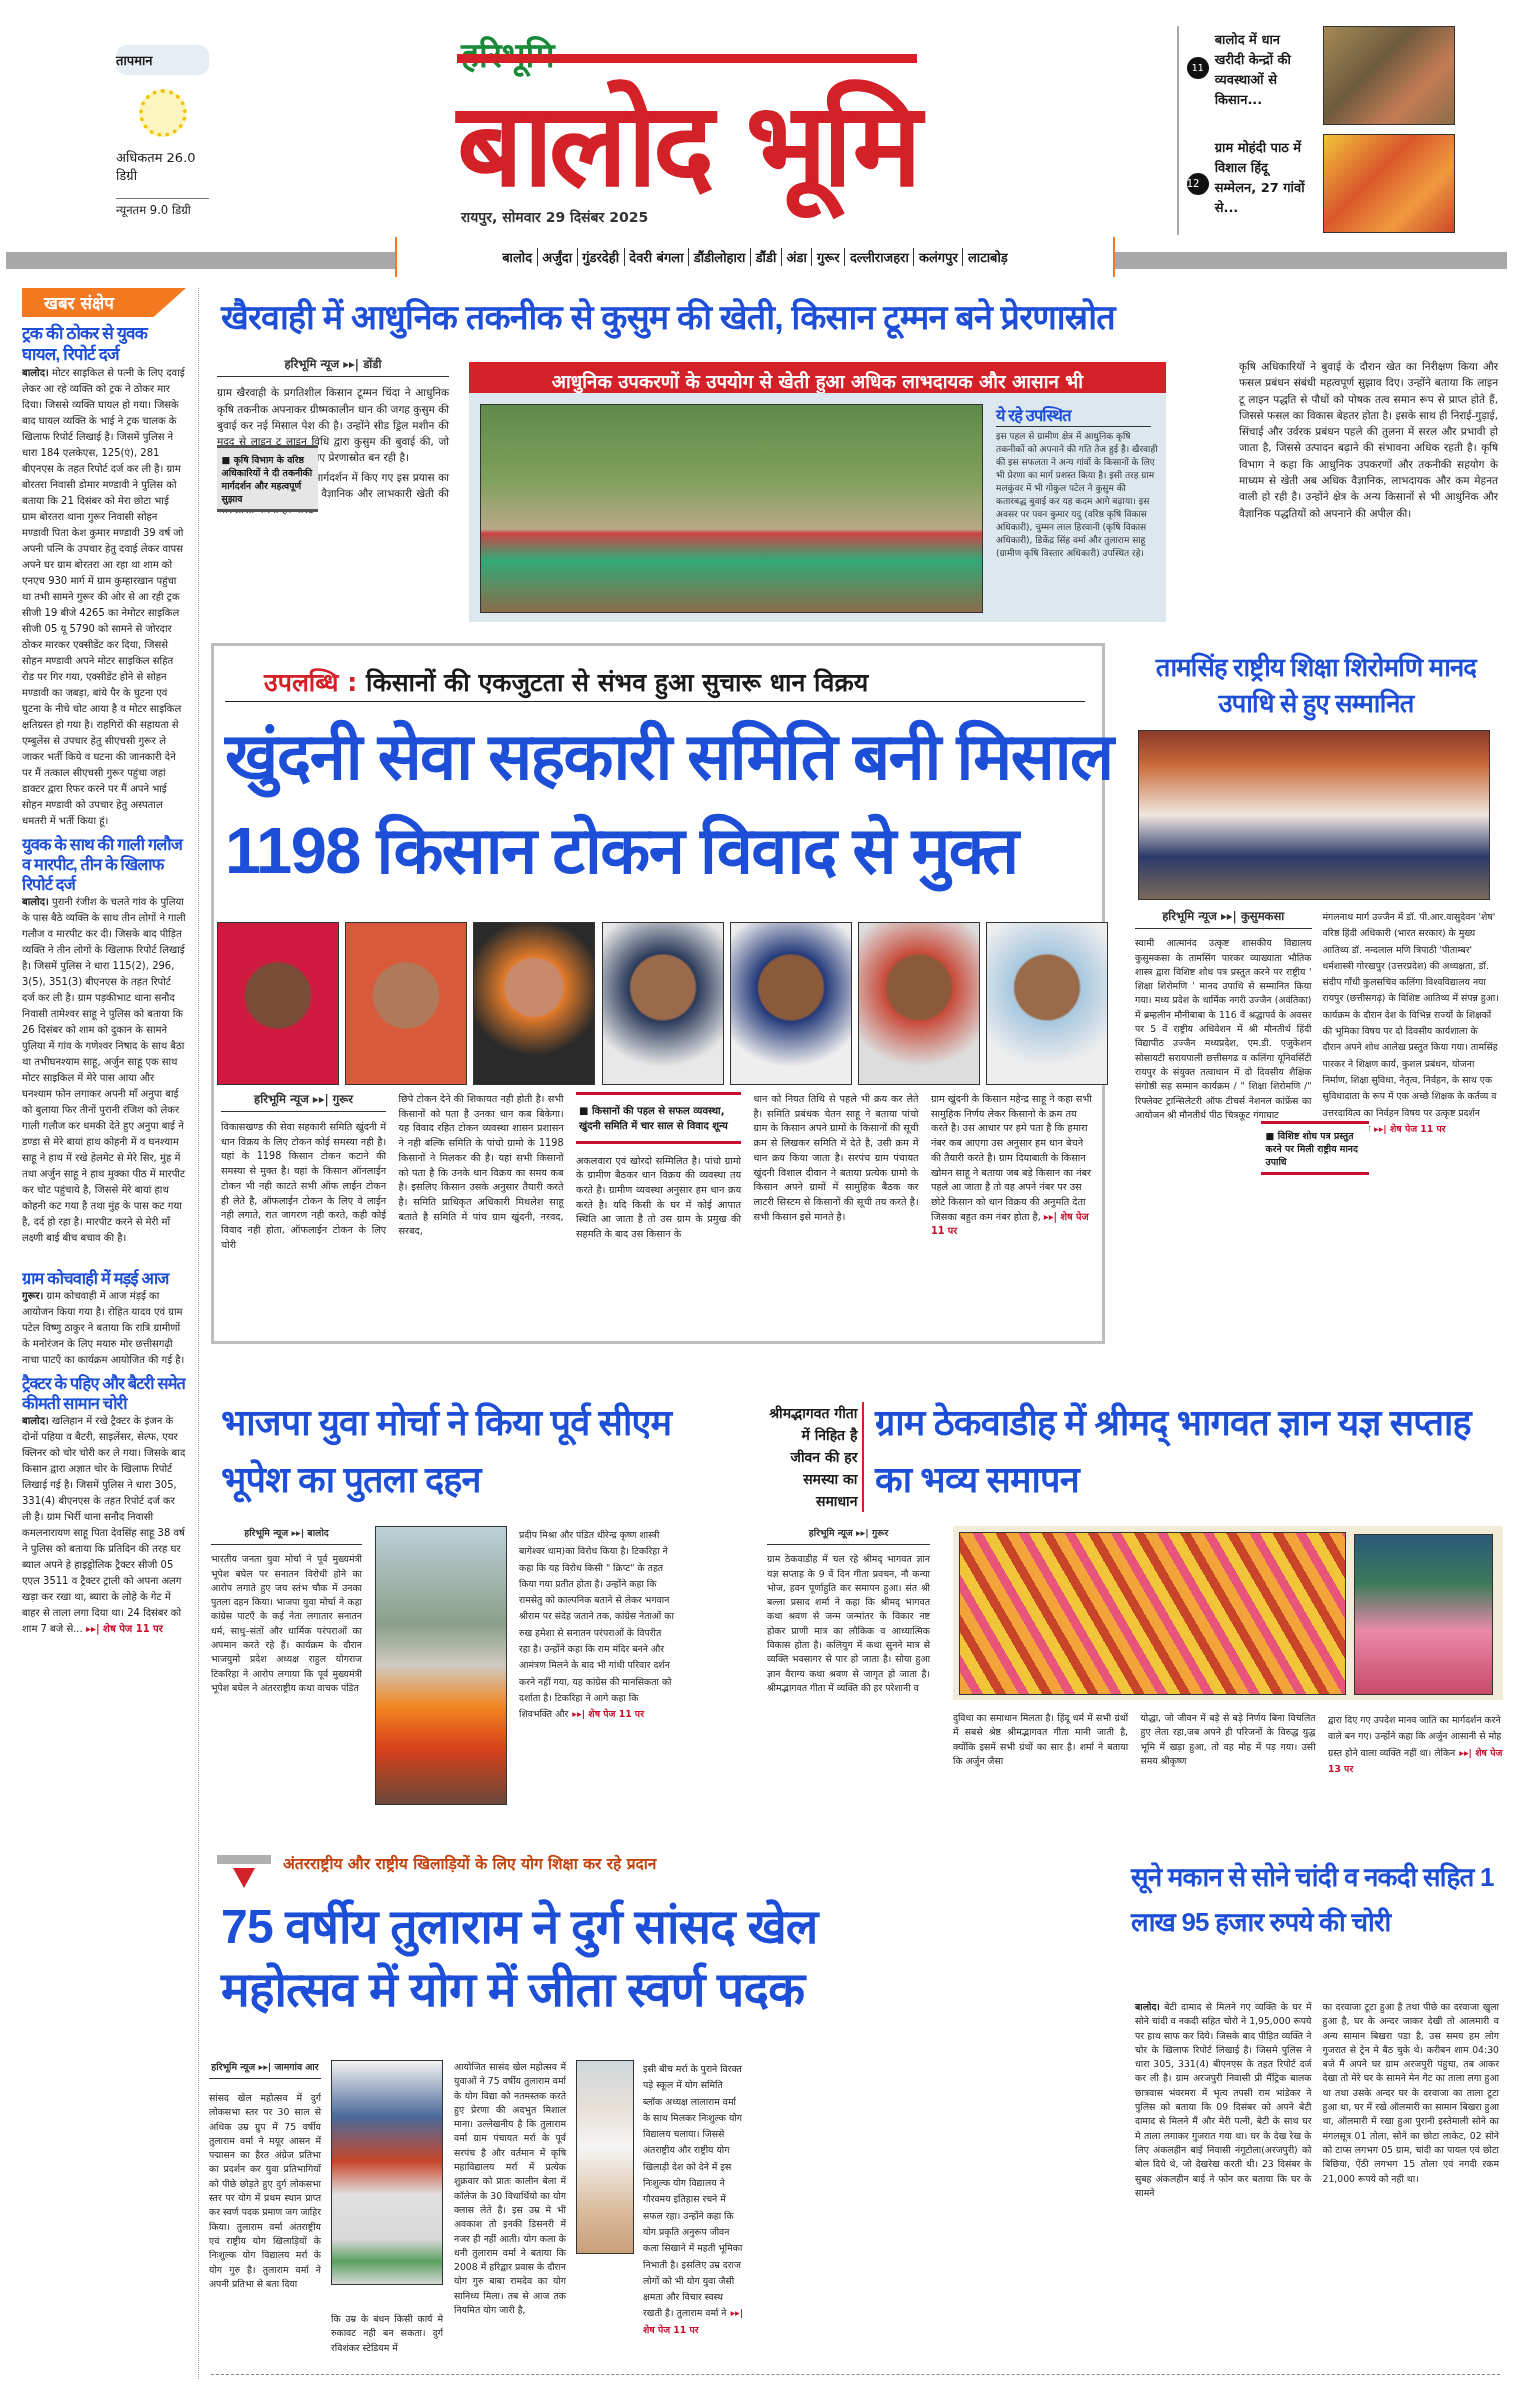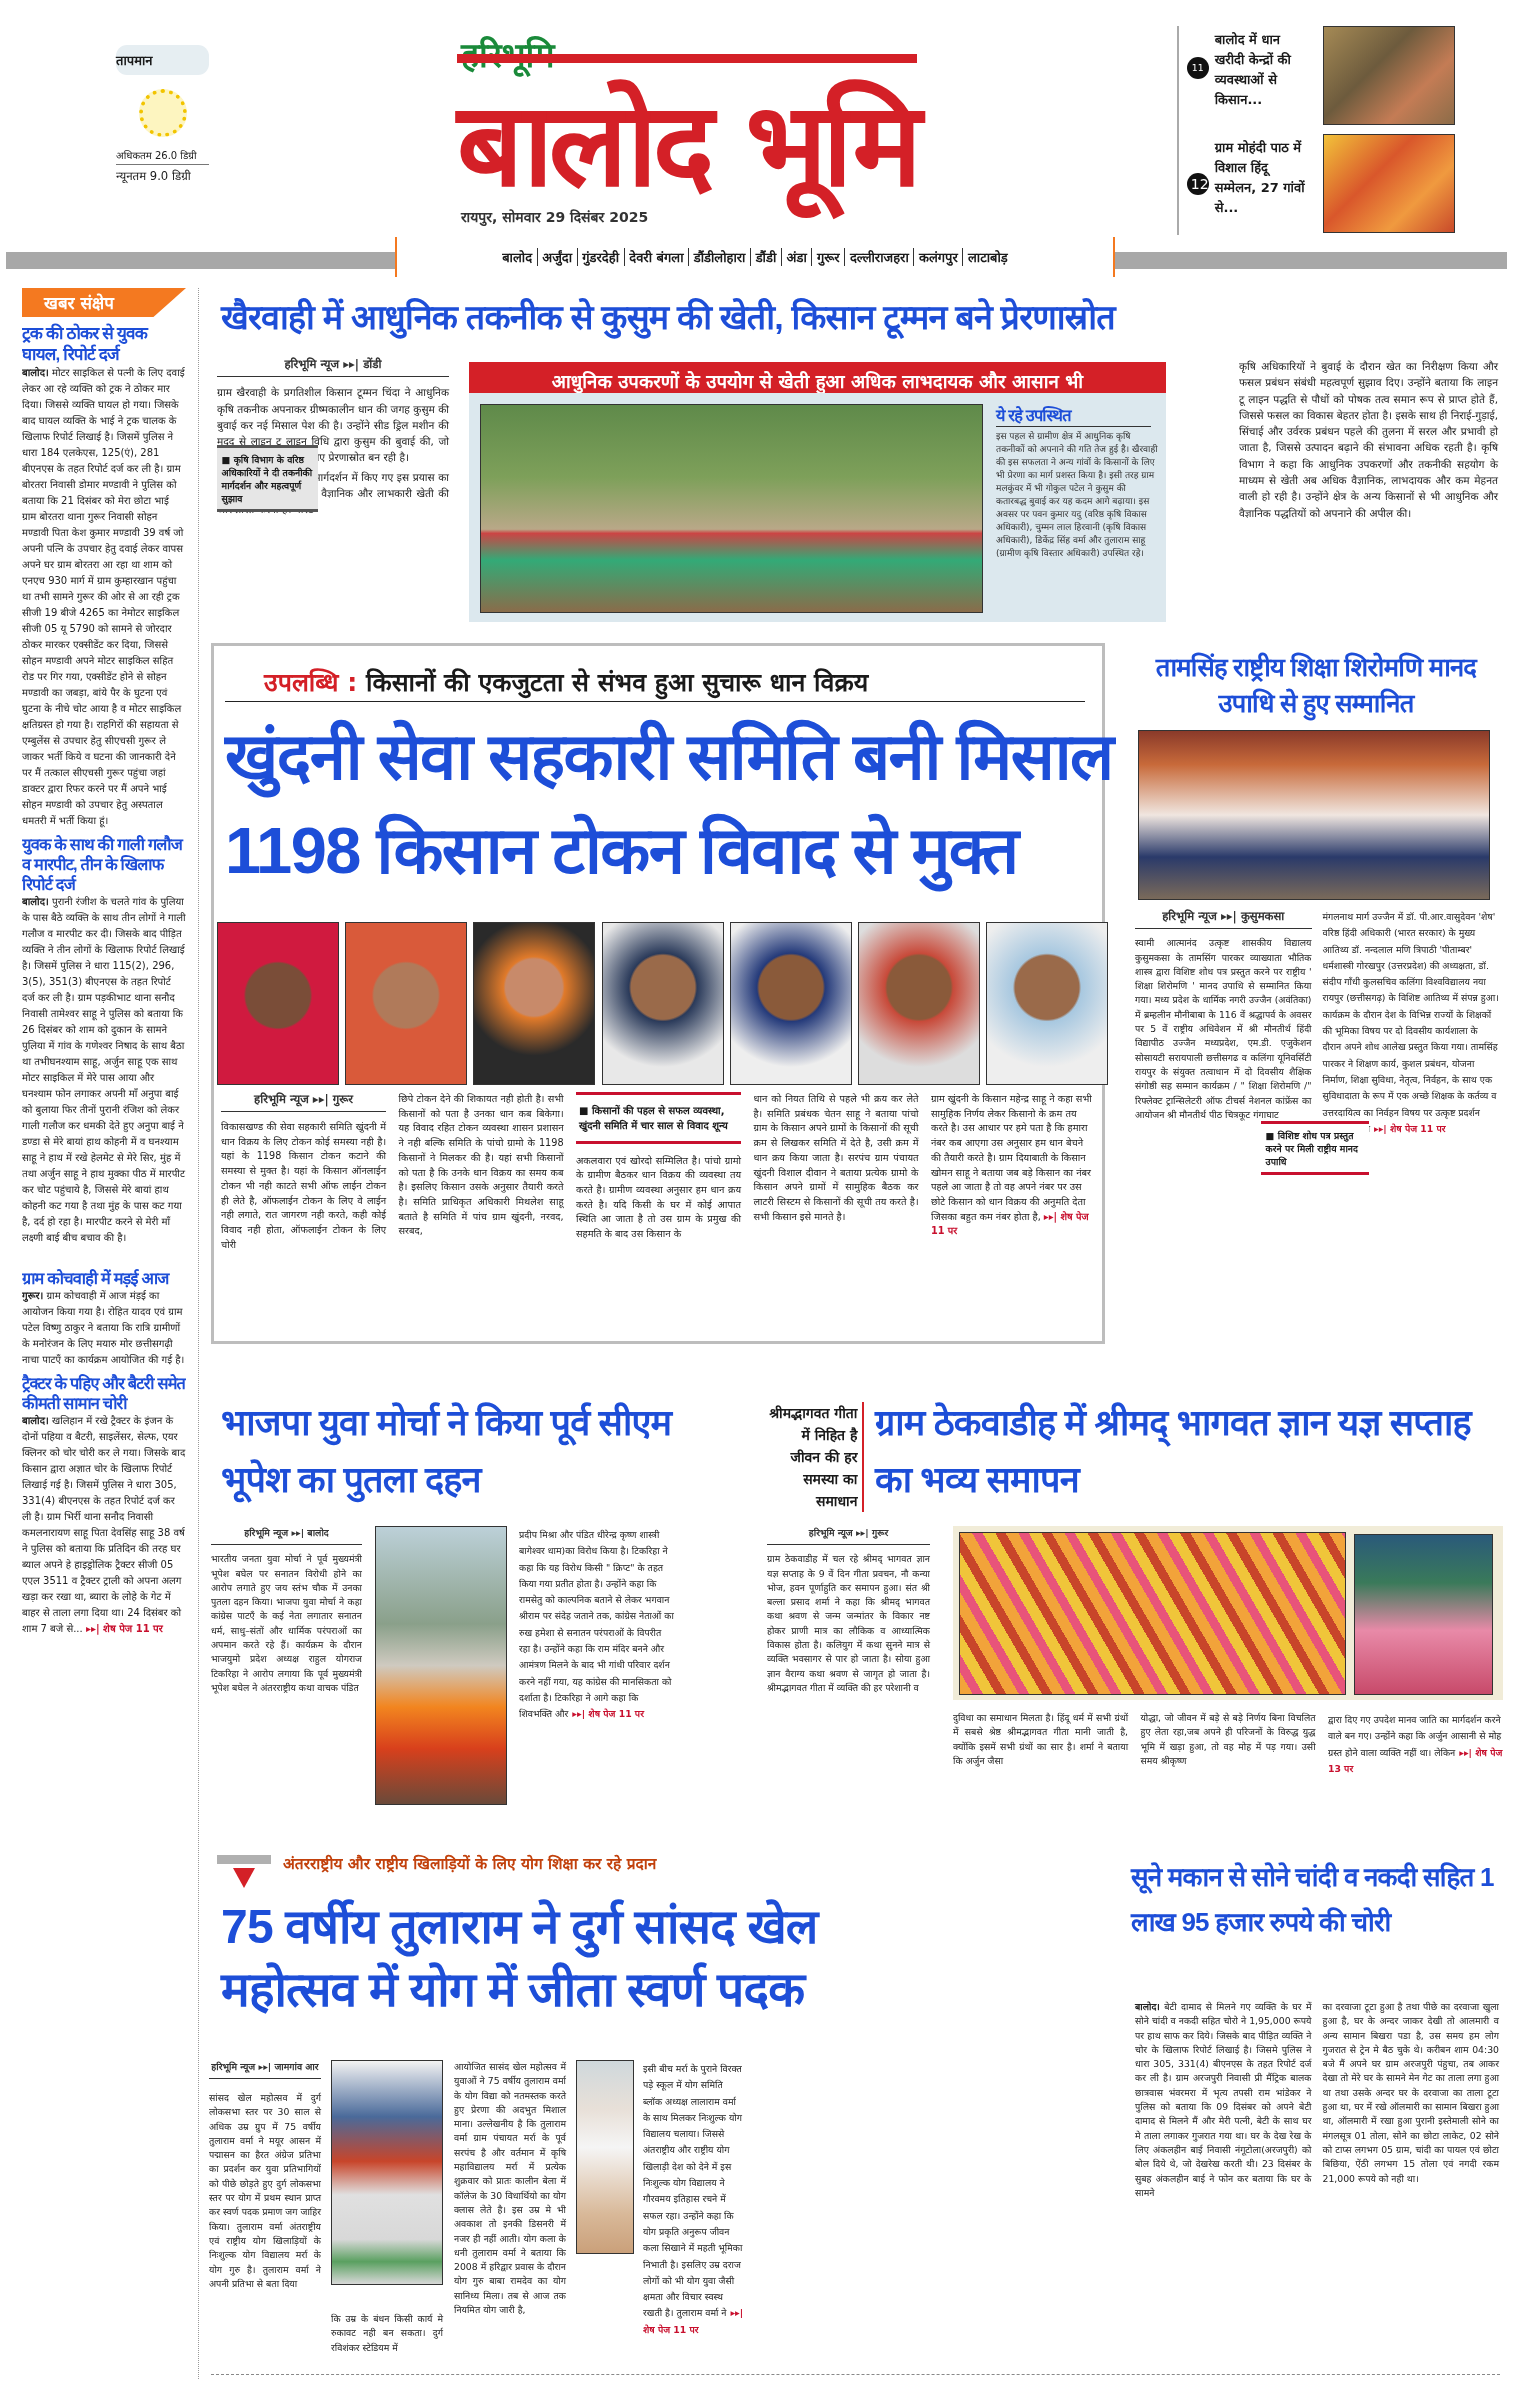--- a/index.html
+++ b/index.html
@@ -21,38 +21,38 @@
 .bluebg{background:#dce8ee}
 .box-gray{border:3.1px solid #bdbdbd}
 .sep-v{border-left:1.5px dotted #999}
 </style>
 </head>
 <body>
 
 <div class="abs" style="left:116px;top:45px;width:93px;height:155px;text-align:left">
   <div style="background:#e6eef2;border-radius:11px;padding:6.2px 0;font-weight:bold;font-size:13px">तापमान</div>
   <div style="margin:14px auto 11px;width:48px;height:48px;border-radius:50%;background:#fdf5c0;border:4.6px dotted #f2c400"></div>
-  <div style="font-size:10px;border-bottom:1.5px solid #777;padding-bottom:2px">अधिकतम 26.0 डिग्री</div>
+  <div style="font-size:13px;border-bottom:1.5px solid #777;padding-bottom:14px">अधिकतम 26.0 डिग्री</div>
   <div style="font-size:11.6px;margin-top:3.1px">न्यूनतम 9.0 डिग्री</div>
 </div>
 
 <div class="abs" style="left:457px;top:23px;width:612px;height:209px">
   <div class="mast-small" style="position:absolute;left:3.9px;top:7.7px">हरिभूमि</div>
   <div class="mast-big" style="position:absolute;left:0;top:31px;border-top:9.3px solid #d42027;white-space:nowrap;font-size:116px;line-height:163px">बालोद भूमि</div>
   <div style="position:absolute;left:3.9px;top:184px;font-size:14px;font-weight:bold;color:#333">रायपुर, सोमवार 29 दिसंबर 2025</div>
 </div>
 
 <div class="abs" style="left:1177px;top:26px;width:325px;height:209px;border-left:2.3px solid #aaa">
   <div style="position:absolute;left:7.7px;top:0;width:310px;height:101px">
     <div style="position:absolute;left:0;top:31px;width:22px;height:22px;border-radius:50%;background:#111;color:#fff;font-size:9.3px;text-align:center;line-height:22px">11</div>
     <div style="position:absolute;left:28px;top:3.9px;width:93px;font-size:13px;line-height:20px;font-weight:bold">बालोद में धान खरीदी केन्द्रों की व्यवस्थाओं से किसान...</div>
     <div class="photo" style="position:absolute;left:136px;top:0;width:132px;height:99px;background:linear-gradient(135deg,#a58a55,#6d5b3d 40%,#c47c55 70%,#8c6c48)"></div>
   </div>
   <div style="position:absolute;left:7.7px;top:108px;width:310px;height:101px">
-    <div style="position:absolute;left:0;top:39px;width:22px;height:22px;border-radius:50%;background:#111;color:#fff;font-size:14px;text-align:right;line-height:22px">12</div>
+    <div style="position:absolute;left:0;top:39px;width:22px;height:22px;border-radius:50%;background:#111;color:#fff;font-size:10px;text-align:left;line-height:22px">12</div>
     <div style="position:absolute;left:28px;top:3.9px;width:93px;font-size:13px;line-height:20px;font-weight:bold">ग्राम मोहंदी पाठ में विशाल हिंदू सम्मेलन, 27 गांवों से...</div>
     <div class="photo" style="position:absolute;left:136px;top:0;width:132px;height:99px;background:linear-gradient(135deg,#f2c23a,#d9572b 40%,#f09a3f 70%,#c94a2a)"></div>
   </div>
 </div>
 
 <div class="abs navbar" style="left:6.2px;top:252px;width:1501px"></div>
 <div class="abs" style="left:395px;top:237px;width:720px;height:40px;background:#fff;border-left:2.3px solid #f47920;border-right:2.3px solid #f47920;display:flex;align-items:center;justify-content:center;gap:0;font-size:13px;font-weight:bold">
   <span style="padding:0 4.6px;border-right:1.5px solid #333">बालोद</span>
   <span style="padding:0 4.6px;border-right:1.5px solid #333">अर्जुंदा</span>
   <span style="padding:0 4.6px;border-right:1.5px solid #333">गुंडरदेही</span>

